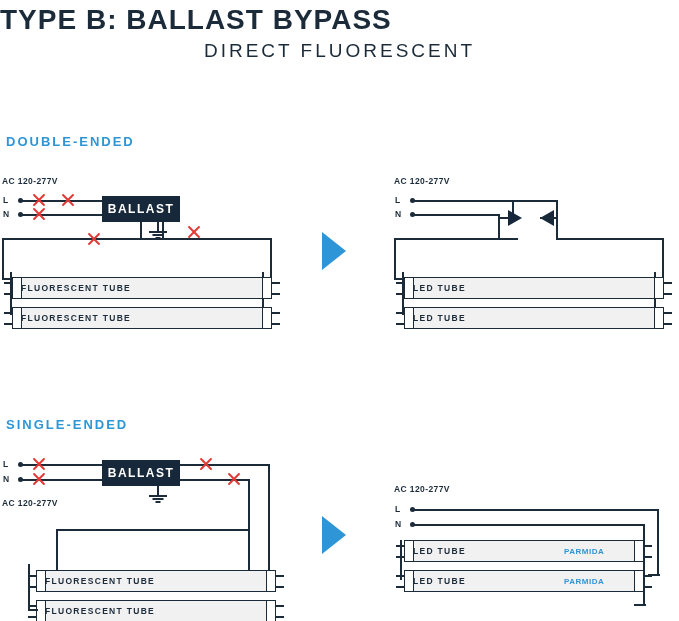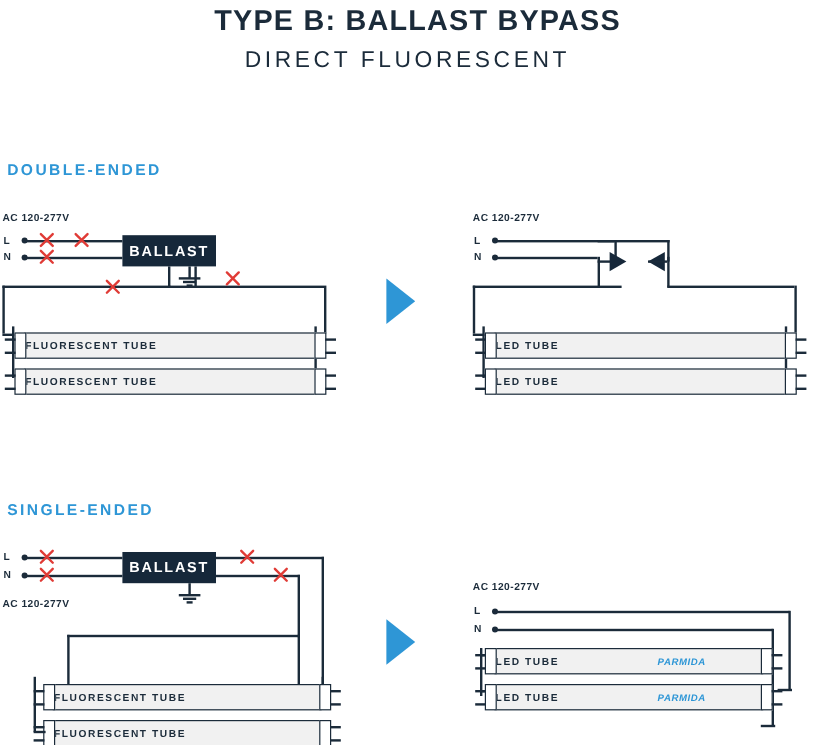--- a/index.html
+++ b/index.html
@@ -1,17 +1,17 @@
 <!DOCTYPE html>
 <html><head>
 <meta charset="utf-8">
 <style>
   html,body{margin:0;padding:0;background:#ffffff;}
   body{width:679px;height:621px;position:relative;font-family:"Liberation Sans",sans-serif;overflow:hidden;}
-  .title{position:absolute;left:0;right:0;top:4px;text-align:center;font-size:24px;font-weight:bold;letter-spacing:1px;color:#1b2b3a;margin-left:17px;}
+  .title{position:absolute;left:0;right:0;top:4px;font-size:28px;font-weight:bold;letter-spacing:1px;color:#1b2b3a;}
   .subtitle{position:absolute;left:0;right:0;top:40px;text-align:center;font-size:19px;letter-spacing:3px;color:#1b2b3a;font-weight:400;}
   .sect-label{position:absolute;font-size:13px;font-weight:bold;letter-spacing:2px;color:#2e96d6;}
   .acv{position:absolute;font-size:8.5px;font-weight:bold;letter-spacing:0.4px;color:#1b2b3a;}
   .ln{position:absolute;font-size:8.5px;font-weight:bold;color:#1b2b3a;}
   .wire{position:absolute;background:#1b2b3a;}
   .h{height:1.5px;}
   .v{width:1.5px;}
   .ballast{position:absolute;background:#16283a;color:#fff;font-size:12px;font-weight:bold;letter-spacing:1.5px;display:flex;align-items:center;justify-content:center;}
   .dot{position:absolute;width:5px;height:5px;border-radius:50%;background:#1b2b3a;}
   .xmark{position:absolute;width:16px;height:16px;}
@@ -21,21 +21,21 @@
   .tube{position:absolute;border:1.5px solid #1b2b3a;background:#f1f1f1;box-sizing:border-box;display:flex;align-items:center;justify-content:flex-start;}
   .tube-label{font-size:8.5px;font-weight:bold;letter-spacing:1.3px;color:#1b2b3a;}
   .cap{position:absolute;border:1.5px solid #1b2b3a;background:#ffffff;box-sizing:border-box;}
   .pin{position:absolute;background:#1b2b3a;height:1.5px;}
   .ground{position:absolute;}
   .ground i{position:absolute;background:#1b2b3a;height:1.5px;left:50%;transform:translateX(-50%);}
   .arrow-blue{position:absolute;width:0;height:0;border-top:19px solid transparent;border-bottom:19px solid transparent;border-left:24px solid #2e96d6;}
   .conn{position:absolute;width:0;height:0;border-top:8px solid transparent;border-bottom:8px solid transparent;}
   .conn.l{border-left:14px solid #16283a;}
   .conn.r{border-right:14px solid #16283a;}
-  .brand{position:absolute;font-size:8px;font-weight:bold;letter-spacing:0.5px;color:#2e96d6;font-style:italic;}
+  .brand{position:absolute;font-size:8px;font-weight:bold;letter-spacing:0.5px;color:#2e96d6;margin-left:16px;}
 </style>
 </head>
 <body>
 
 <div class="title">TYPE B: BALLAST BYPASS</div>
 <div class="subtitle">DIRECT FLUORESCENT</div>
 
 <div class="sect-label" style="left:6px;top:134px;">DOUBLE-ENDED</div>
 
 <div>

